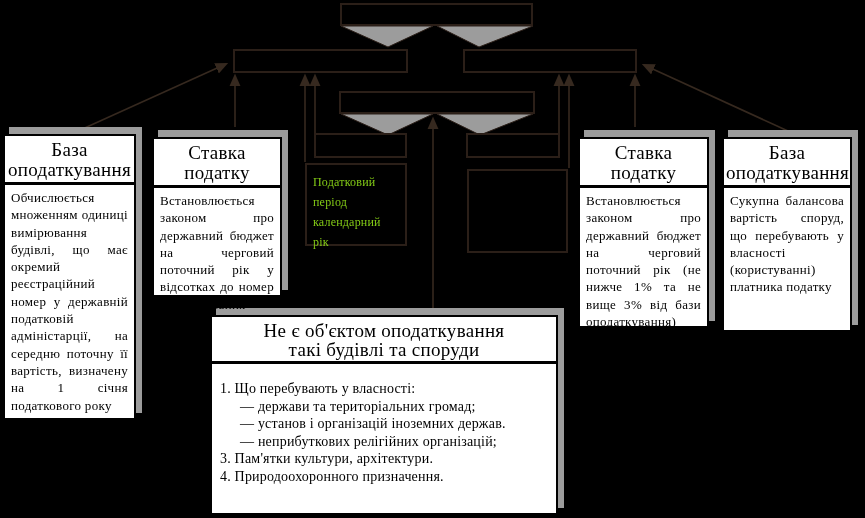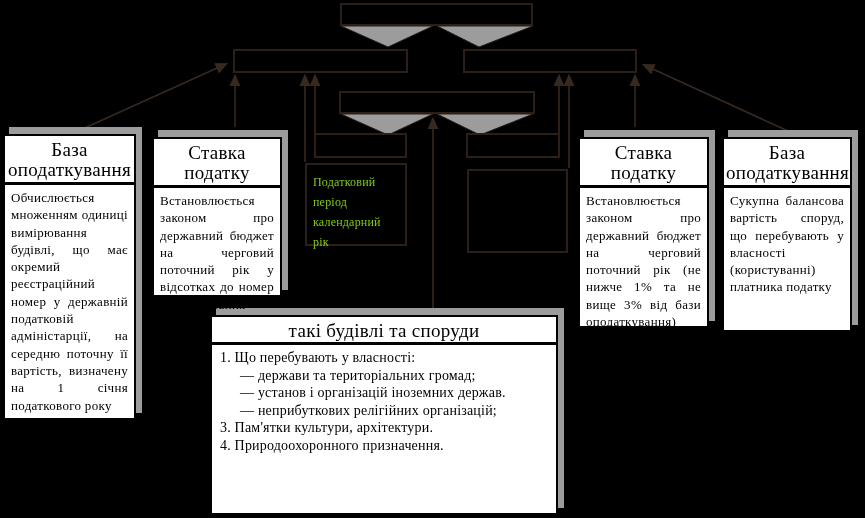--- a/index.html
+++ b/index.html
@@ -24,21 +24,21 @@
   }
   .wb-header{
     text-align:center;font-size:19px;line-height:20px;padding:4px 2px 2px 2px;
     letter-spacing:0.3px;
   }
   .wb-divider{height:0;border-top:3px solid #000;}
   .wb-body{
     padding:4px 6px 4px 6px;font-size:13px;line-height:17.3px;text-align:justify;
     letter-spacing:0.3px;
   }
-  .wb-body-lg{font-size:14px;line-height:17.5px;text-align:left;padding:4px 8px 4px 8px;letter-spacing:0.2px;}
+  .wb-body-lg{font-size:14px;line-height:17.5px;text-align:left;padding:16px 8px 4px 8px;letter-spacing:0.2px;}
   .li-0{padding-left:0;}
   .li-1{padding-left:20px;}
 </style>
 </head>
 <body>
 
 <div id="stage">
 
   <svg class="overlay" width="865" height="518">
     <defs>
@@ -107,20 +107,21 @@
   <div class="shadow" style="left:728px;top:130px;width:130px;height:195px;"></div>
   <div class="whitebox" style="left:722px;top:137px;width:130px;height:195px;">
     <div class="wb-header">База оподаткування</div>
     <div class="wb-divider"></div>
     <div class="wb-body">Сукупна балансова вартість споруд, що перебувають у власності (користуванні) платника податку</div>
   </div>
 
   <div class="shadow" style="left:216px;top:308px;width:348px;height:200px;"></div>
   <div class="whitebox" style="left:210px;top:315px;width:348px;height:200px;">
     <div class="wb-header" style="line-height:19px;">
+      <div>Не є об'єктом оподаткування</div>
       <div>такі будівлі та споруди</div>
     </div>
     <div class="wb-divider"></div>
     <div class="wb-body wb-body-lg">
         <div class="li-0">1. Що перебувають у власності:</div>
         <div class="li-1">— держави та територіальних громад;</div>
         <div class="li-1">— установ і організацій іноземних держав.</div>
         <div class="li-1">— неприбуткових релігійних організацій;</div>
         <div class="li-0">3. Пам'ятки культури, архітектури.</div>
         <div class="li-0">4. Природоохоронного призначення.</div>

